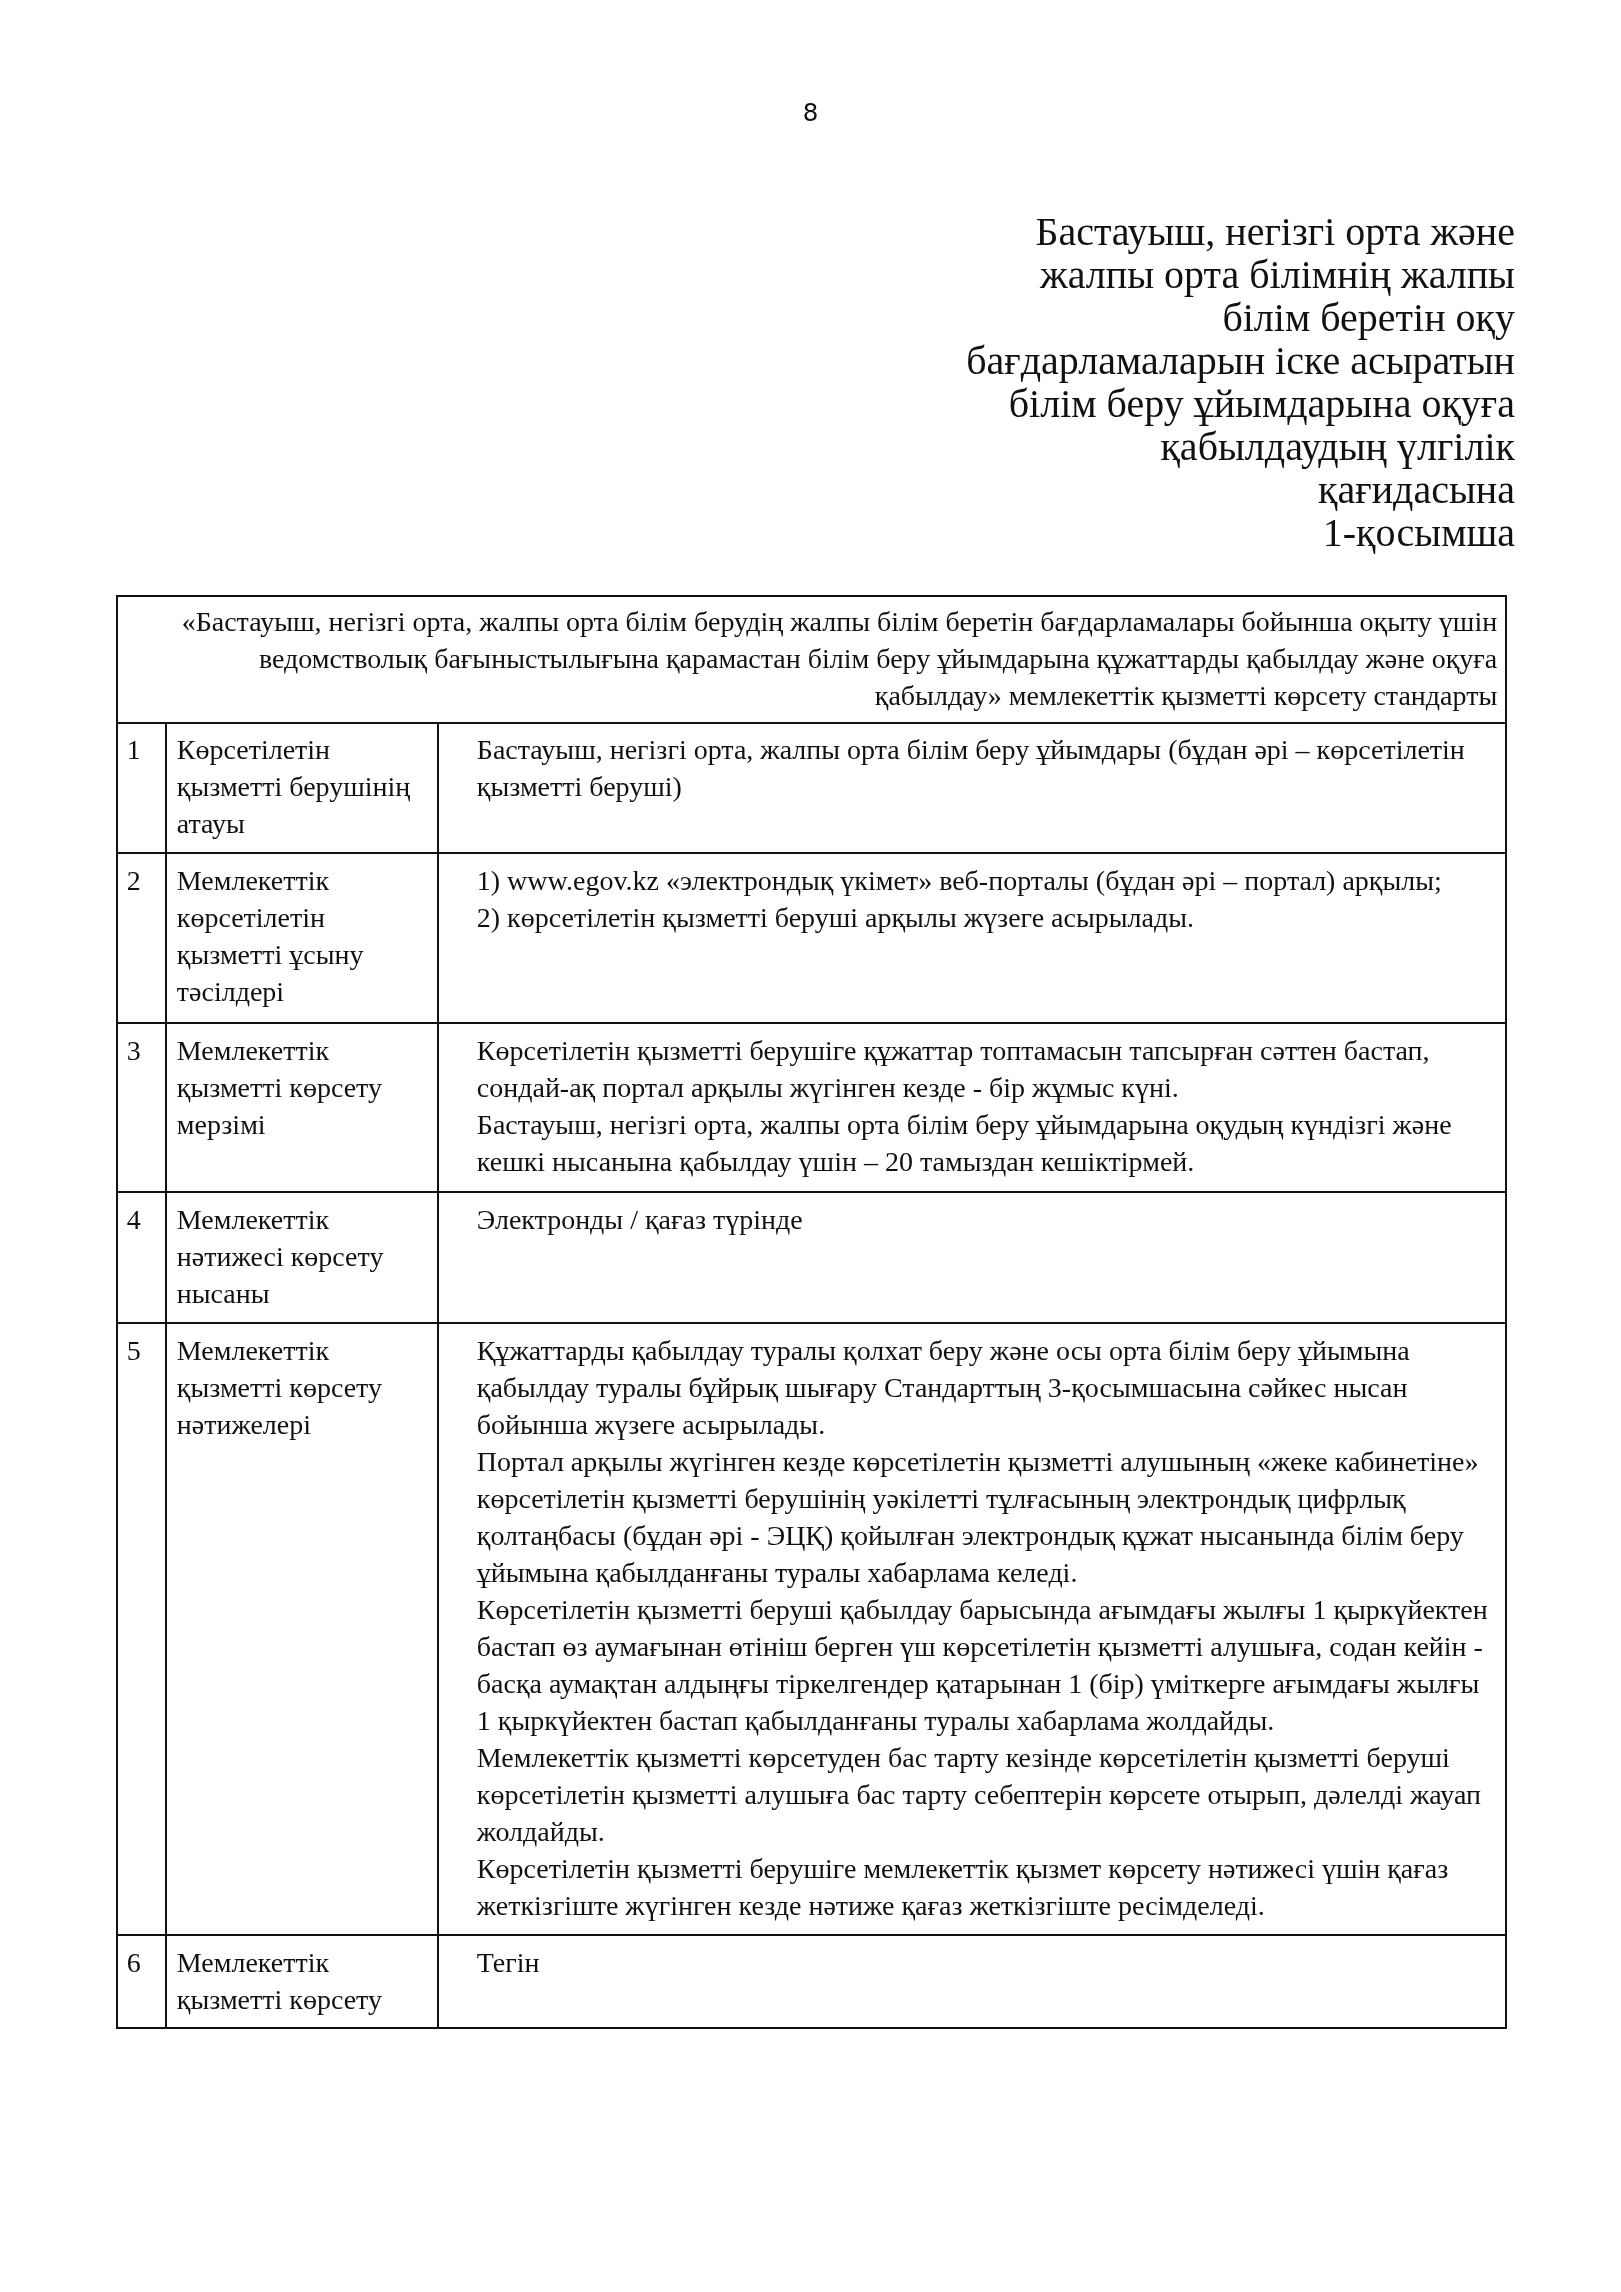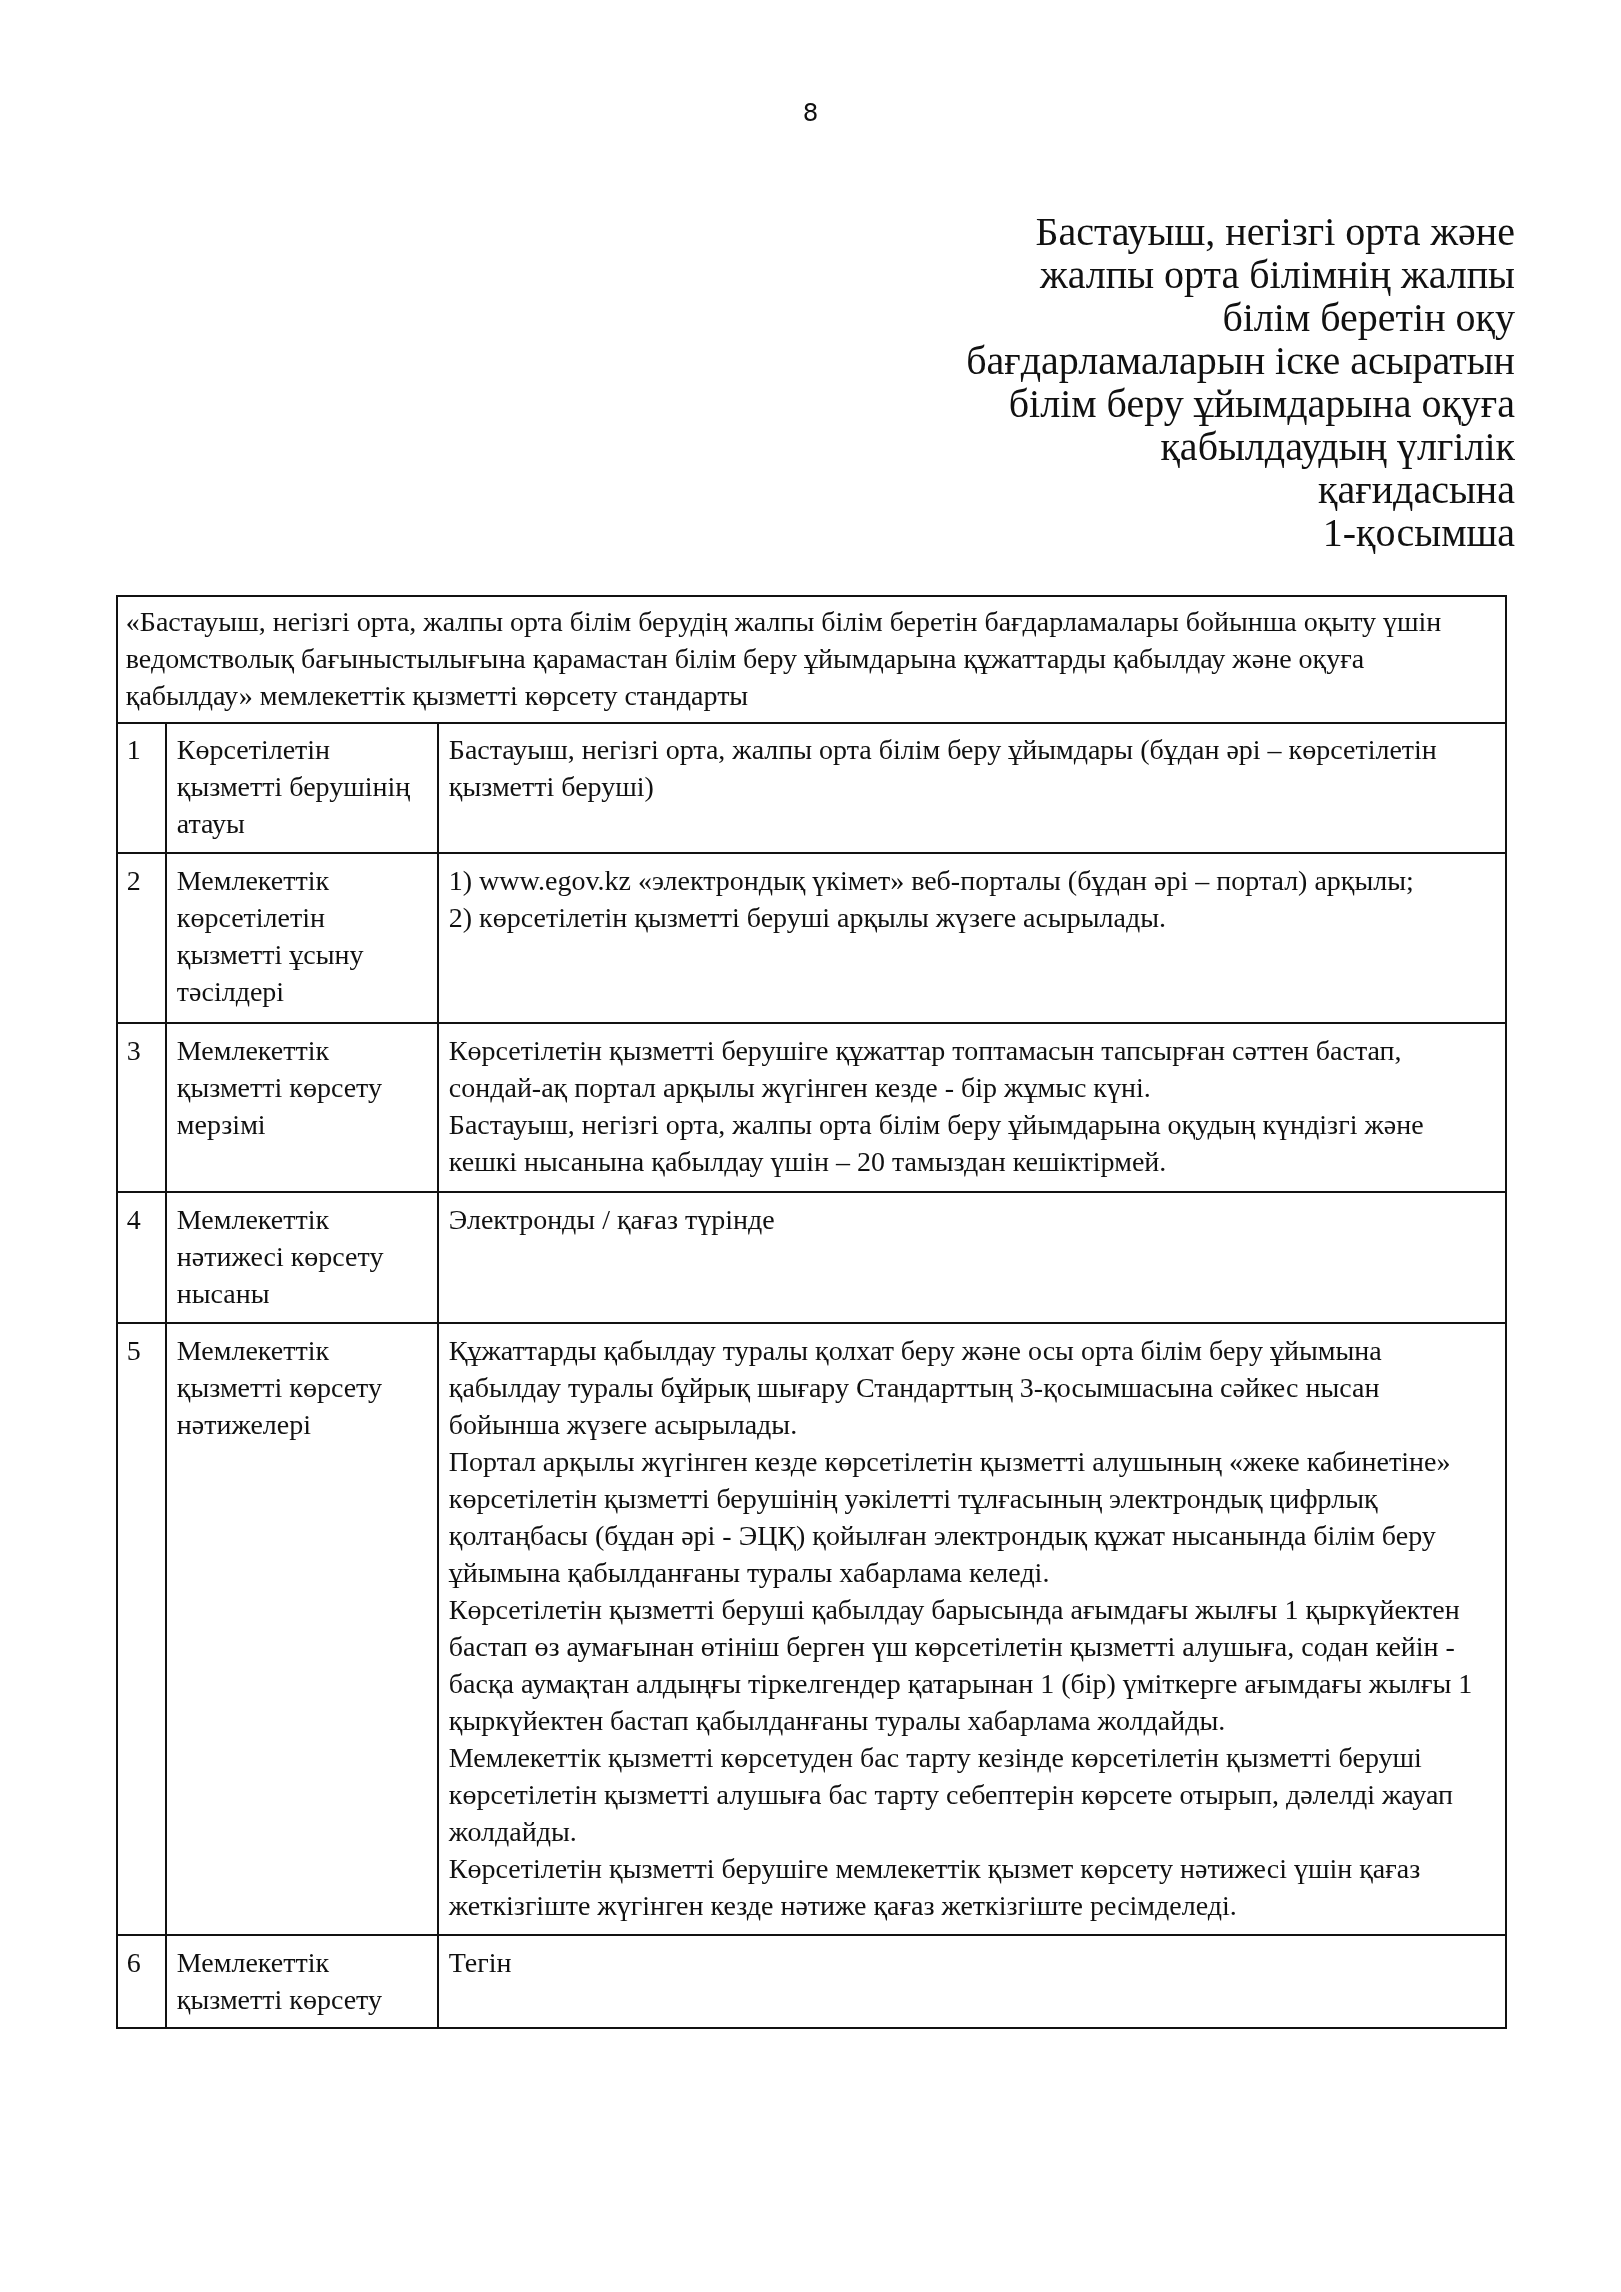--- a/index.html
+++ b/index.html
@@ -46,32 +46,33 @@
       font-size: 28px;
       line-height: 37px;
       table-layout: fixed;
     }
     table.standard td {
       border: 2.5px solid #111;
       vertical-align: top;
       padding: 7.8px 9.8px 9.8px 9.8px;
     }
     table.standard td.title-cell {
-      text-align: left;
+      text-align: right;
       padding: 5.9px 7.8px 7.8px 7.8px;
     }
     col.c-num { width: 49px; }
     col.c-label { width: 272px; }
     col.c-value { width: auto; }
     td.num-cell {
       padding-left: 8.8px !important;
       padding-right: 2px !important;
     }
     .value-line {
       display: block;
+      margin-left: 28px;
     }
     tr.r1 { height: 128px; }
     tr.r2 { height: 170px; }
     tr.r3 { height: 169px; }
     tr.r4 { height: 131px; }
     tr.r6 { height: 93px; }
   </style>
 </head>
 <body>
 

